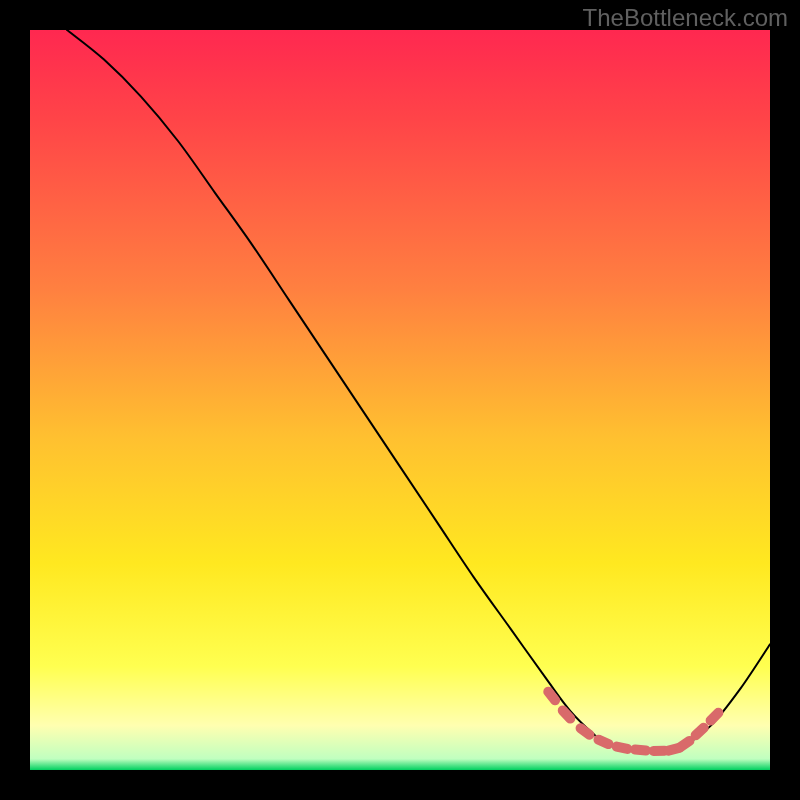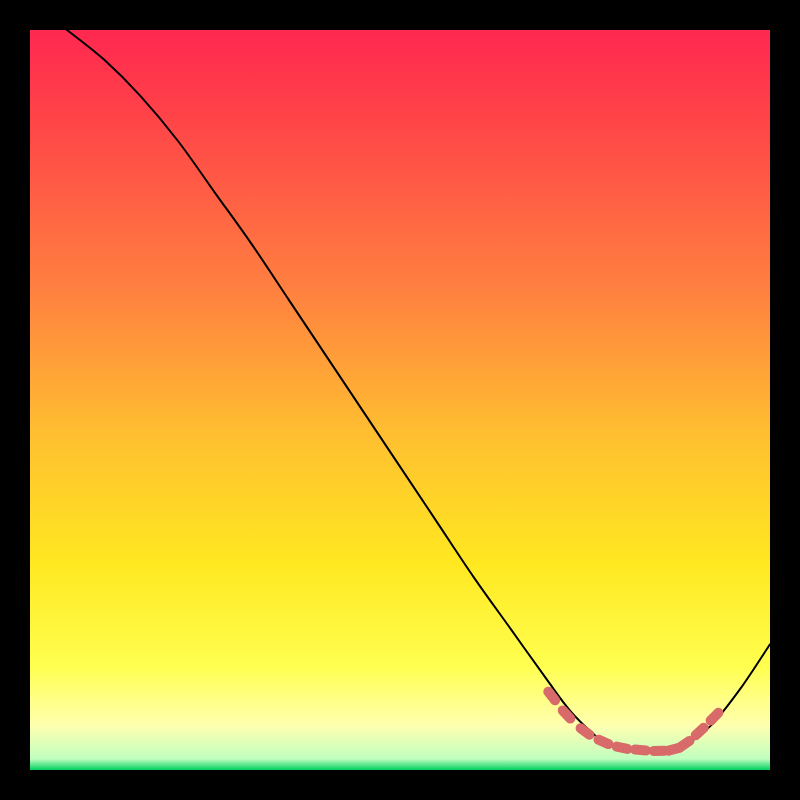--- a/index.html
+++ b/index.html
@@ -31,20 +31,21 @@
     top: 0;
     left: 0;
     width: 800px;
     height: 800px;
   }
 </style>
 </head>
 <body>
 
 <div class="chart-container">
+  <div class="watermark">TheBottleneck.com</div>
   <svg id="chart-svg" viewBox="0 0 800 800">
       <defs>
         <linearGradient id="bg-grad" x1="0" y1="0" x2="0" y2="1">
           <stop offset="0%" stop-color="#ff2850"></stop>
           <stop offset="12%" stop-color="#ff4448"></stop>
           <stop offset="35%" stop-color="#ff8040"></stop>
           <stop offset="55.00000000000001%" stop-color="#ffc030"></stop>
           <stop offset="72%" stop-color="#ffe820"></stop>
           <stop offset="86%" stop-color="#ffff50"></stop>
           <stop offset="94%" stop-color="#ffffb0"></stop>

